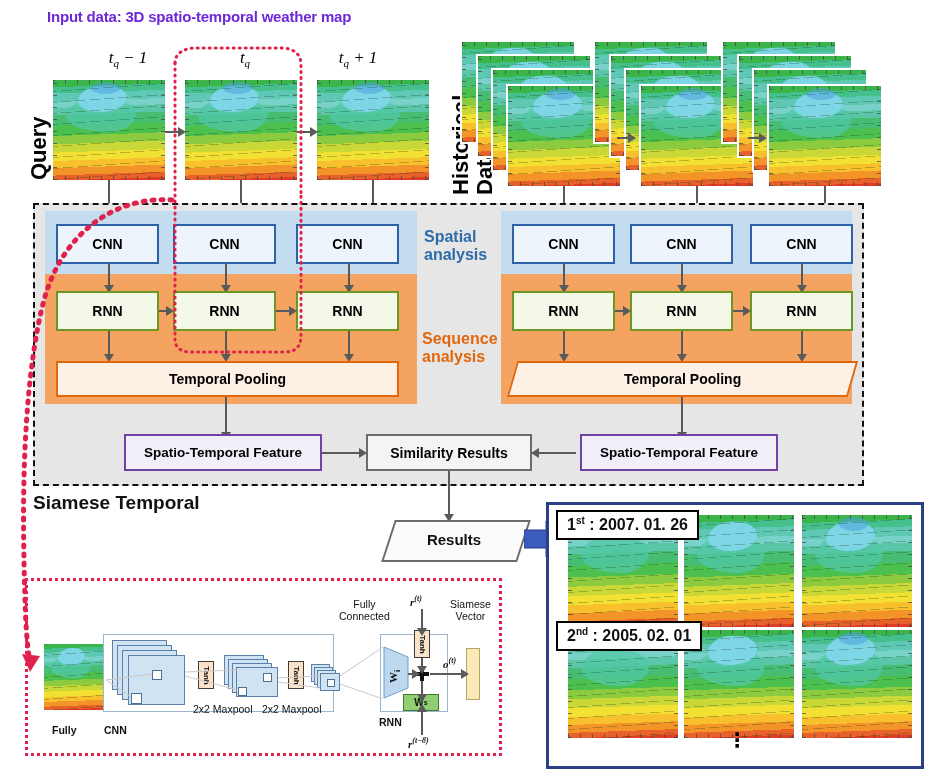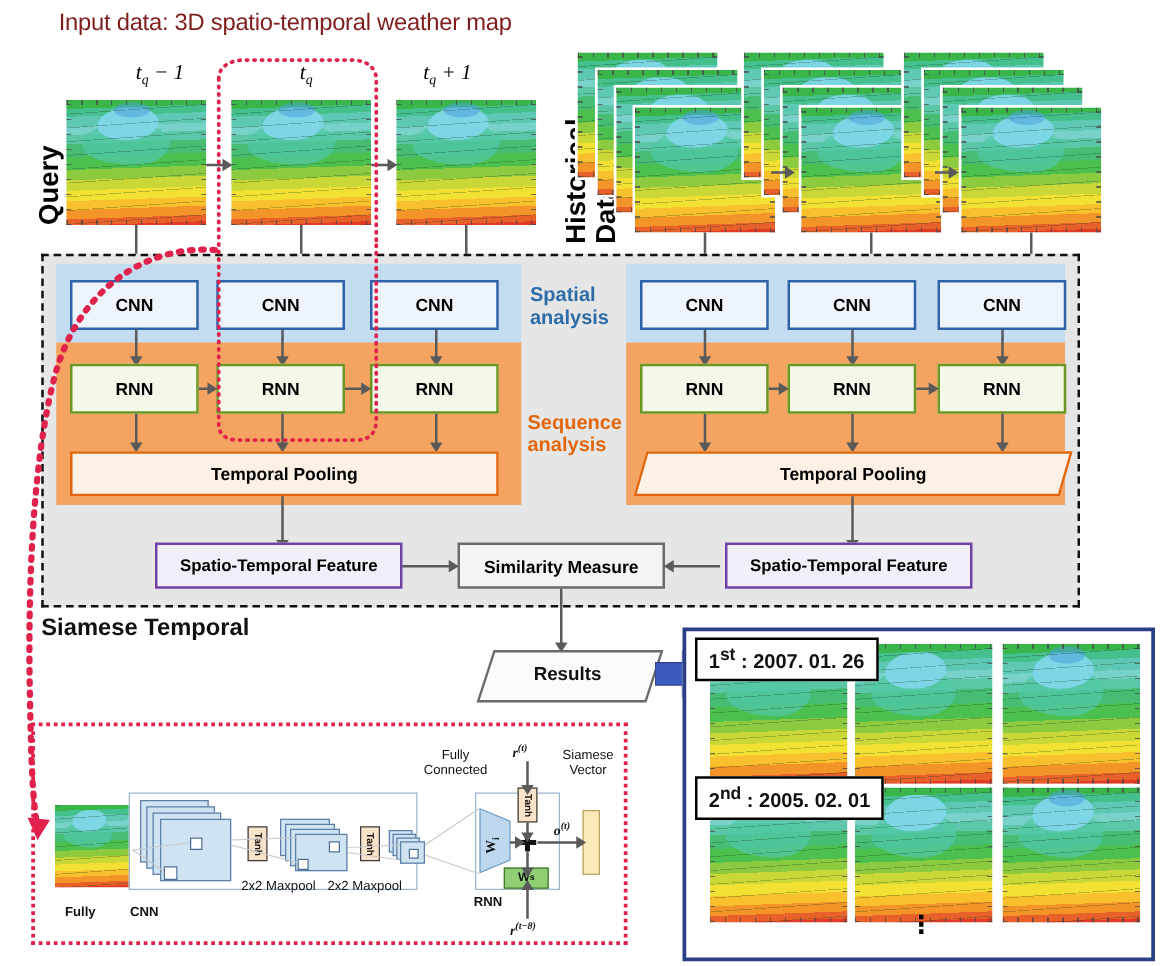--- a/index.html
+++ b/index.html
@@ -1,20 +1,20 @@
 <!DOCTYPE html>
 <html><head>
 <meta charset="utf-8">
 <style>
   html,body{margin:0;padding:0;background:#fff;}
   body{width:928px;height:773px;position:relative;overflow:hidden;
        font-family:"Liberation Sans","DejaVu Sans",sans-serif;color:#111;}
   .abs{position:absolute;}
   
-  #title{left:47px;top:8px;font-size:19px;font-weight:normal;letter-spacing:-0.2px;color:#7f1d1d;}
+  #title{left:47px;top:8px;font-size:15px;font-weight:bold;letter-spacing:-0.2px;color:#6d28d9;}
   
   .vlabel{transform-origin:left top;font-weight:bold;color:#000;white-space:nowrap;}
   #query-label{left:26px;top:180px;font-size:22px;transform:rotate(-90deg);}
   #hist-label-1{left:448px;top:195px;font-size:22px;transform:rotate(-90deg);}
   #hist-label-2{left:472px;top:195px;font-size:22px;transform:rotate(-90deg);}
   
   .tlabel{font-size:17px;font-style:italic;font-family:"Liberation Serif","DejaVu Serif",serif;color:#000;text-align:center;}
   .tlabel sub{font-size:11px;font-style:italic;}
   
   .wmap{background:#fff;box-sizing:border-box;overflow:hidden;position:absolute;}
@@ -82,21 +82,21 @@
      background:#fbfbfb;border:2px solid #6b6b6b;transform:skewX(-18deg);}
   #results-label{left:388px;top:520px;width:132px;height:38px;display:flex;
      align-items:center;justify-content:center;font-size:15px;font-weight:bold;}
   
   #blue-arrow{left:524px;top:519px;width:42px;height:40px;}
   
   #results-panel{left:546px;top:502px;width:378px;height:267px;
      background:#fff;border:3px solid #2b3f87;box-sizing:border-box;}
   .datelabel{position:absolute;background:#fff;border:2px solid #000;
      font-size:16px;font-weight:bold;padding:3px 9px 4px 9px;z-index:6;white-space:nowrap;}
-  .datelabel sup{font-size:14px;margin-top:33px;}
+  .datelabel sup{font-size:10px;margin-top:33px;}
   #vdots{position:absolute;left:727px;top:737px;font-size:20px;font-weight:bold;
      letter-spacing:0;line-height:6px;color:#000;}
   
   #detail-box{left:25px;top:578px;width:477px;height:178px;
      border:3px dotted #e0214b;box-sizing:border-box;background:#fff;}
   .thinbox{position:absolute;border:1px solid #9db6cf;background:#fff;box-sizing:border-box;}
   .fmap{position:absolute;background:#cfe3f3;border:1px solid #5b7fa6;box-sizing:border-box;}
   .tanhbox{position:absolute;background:#fae3c8;border:1.5px solid #3c3c3c;box-sizing:border-box;
      display:flex;align-items:center;justify-content:center;}
   .tanhbox span{font-size:8px;font-weight:bold;transform:rotate(90deg);white-space:nowrap;}
@@ -309,21 +309,21 @@
 <div class="nodebox poolpara" style="left:512px;top:361px;width:341px;height:36px;">
   <span>Temporal Pooling</span>
 </div>
 
 <div class="varrow" style="left:225px;top:397px;height:36px;"></div>
 <div class="varrow" style="left:681px;top:397px;height:36px;"></div>
 
 <div class="nodebox featbox" style="left:124px;top:434px;width:198px;height:37px;">Spatio-Temporal Feature</div>
 <div class="nodebox featbox" style="left:580px;top:434px;width:198px;height:37px;">Spatio-Temporal Feature</div>
 
-<div class="nodebox simbox" style="left:366px;top:434px;width:166px;height:37px;">Similarity Measure</div>
+<div class="nodebox simbox" style="left:366px;top:434px;width:166px;height:37px;">Similarity Results</div>
 <div class="harrow" style="left:322px;top:452px;width:38px;"></div>
 <div class="harrow left" style="left:538px;top:452px;width:38px;"></div>
 
 <div class="abs" id="siamese-label">Siamese Temporal</div>
 
 <div class="varrow" style="left:448px;top:471px;height:44px;"></div>
 
 <div class="abs" id="results-shape"></div>
 <div class="abs" id="results-label">Results</div>
 

